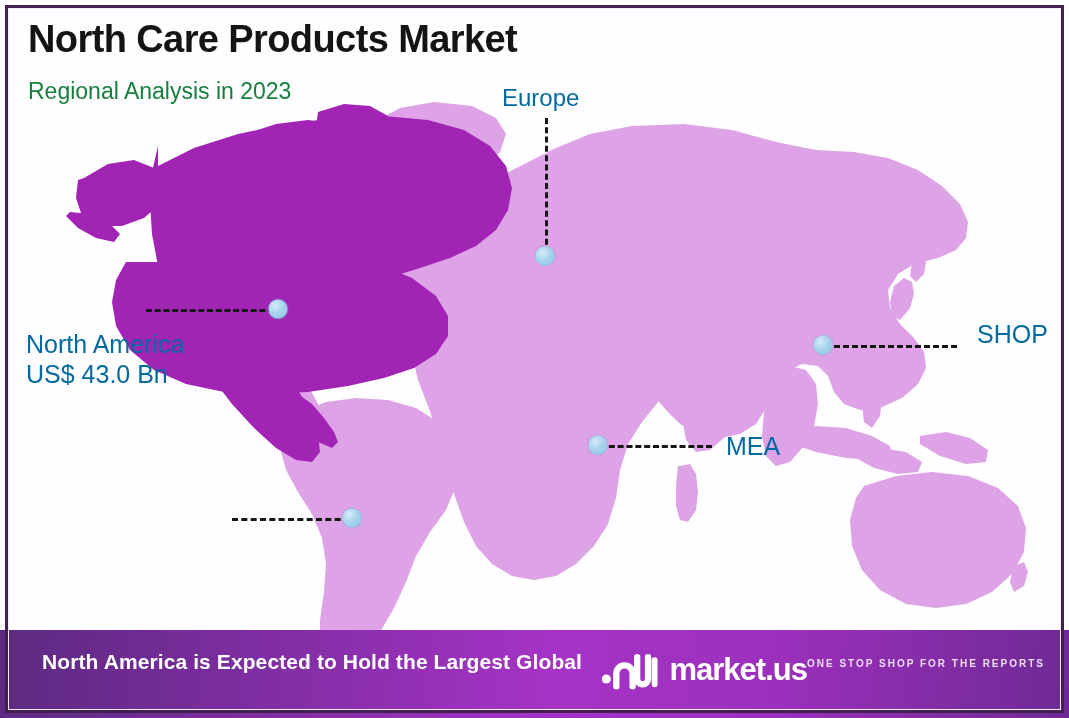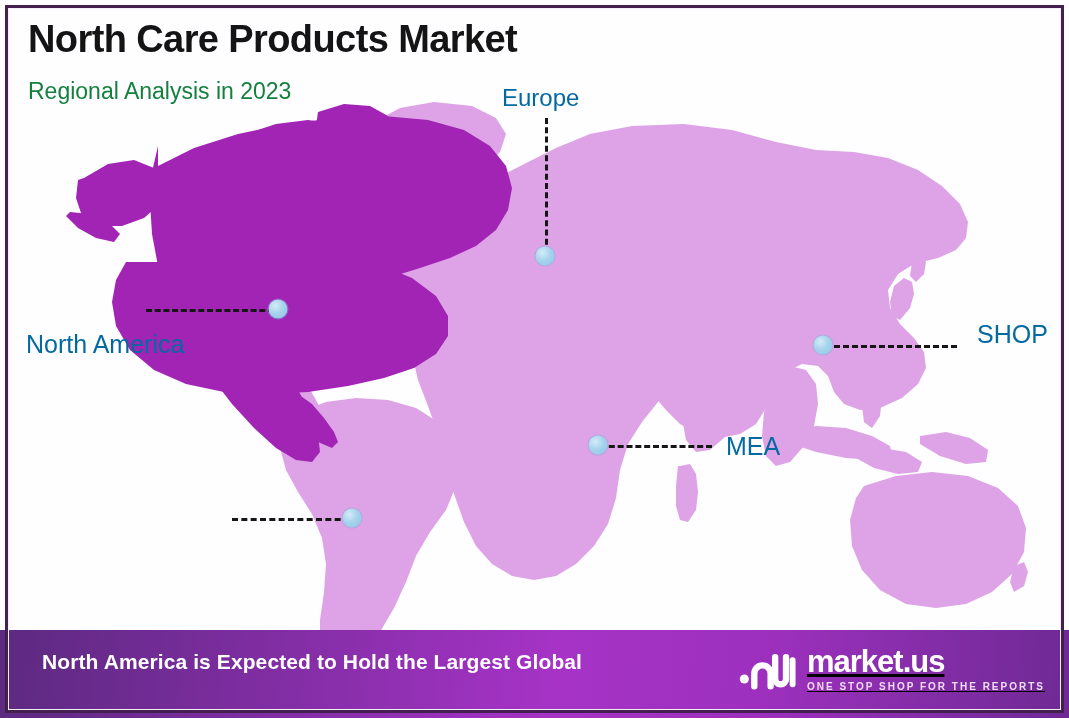--- a/index.html
+++ b/index.html
@@ -106,21 +106,21 @@
   }
   .banner-text span{display:block;}
 
   
   .logo{
     position:absolute;right:24px;top:16px;
     display:flex;align-items:center;gap:11px;
     z-index:41;
   }
   .logo-mark{width:58px;height:46px;flex:0 0 auto;}
-  .logo-text{display:flex;flex-direction:column;justify-content:flex-start;text-decoration:underline;}
+  .logo-text{display:flex;justify-content:flex-start;}
   .logo-word{
     color:#ffffff;font-size:31px;font-weight:bold;
     letter-spacing:-1px;line-height:1;
   }
   .logo-tag{
     color:#f0dcf6;font-size:10px;font-weight:bold;
     letter-spacing:2.0px;margin-top:4px;
     text-align:right;
   }
 </style>
@@ -220,20 +220,21 @@
   <div class="leader" style="left:600px;top:445px;width:112px;"></div>
 
   <div class="marker" style="left:278px;top:309px;"></div>
   <div class="marker" style="left:352px;top:518px;"></div>
   <div class="marker" style="left:545px;top:256px;"></div>
   <div class="marker" style="left:823px;top:345px;"></div>
   <div class="marker" style="left:598px;top:445px;"></div>
 
   <div class="region-label" id="label-north-america">
     <span>North America</span>
+    <span class="val">US$ 43.0 Bn</span>
   </div>
 
 
   <div class="region-label" id="label-europe">
     <span>Europe</span>
   </div>
 
   <div class="region-label" id="label-apac">
     <span>SHOP</span>
   </div>

